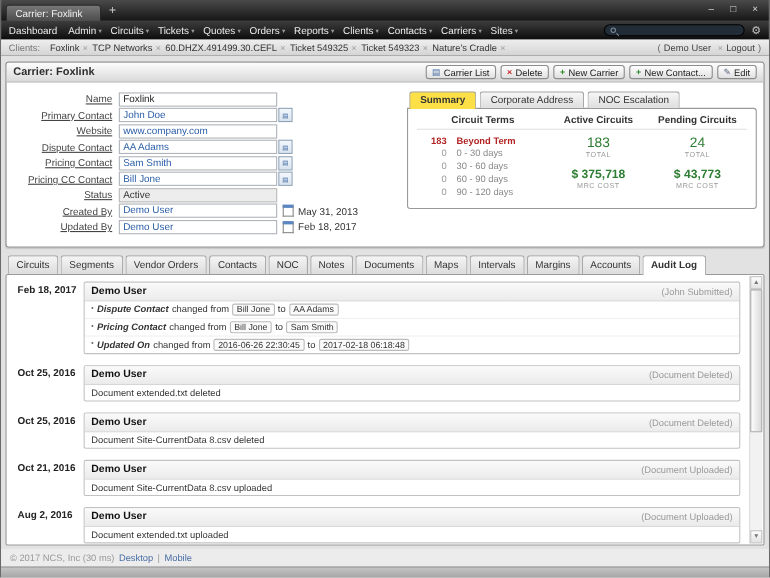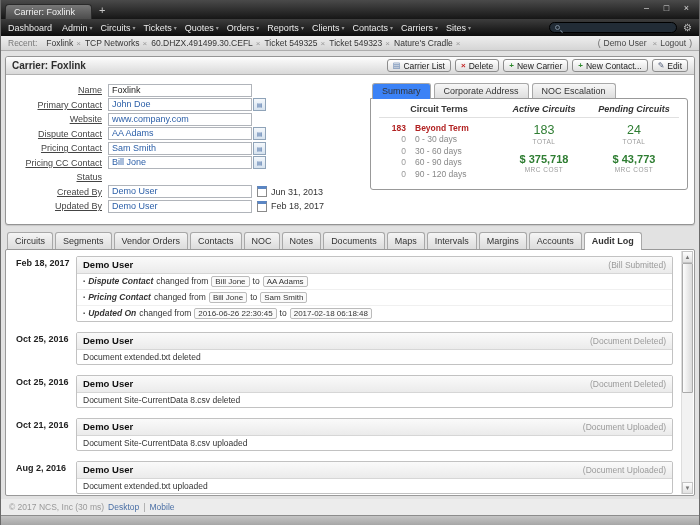--- a/index.html
+++ b/index.html
@@ -56,26 +56,26 @@
   .f-input.link{color:#2b5fa8;}
   .f-input.status{background:#ededed;border-color:#bcbcbc;color:#333;}
   .card-btn{width:13px;height:13px;border:1px solid #8fa3b8;background:linear-gradient(#f4f8fc,#d7e3ef);margin-left:1px;display:flex;align-items:center;justify-content:center;font-size:6px;color:#4a6fa5;flex-shrink:0;}
   .cal-icon{width:10px;height:11px;margin-left:5px;background:#fff;border:1px solid #8a8a8a;border-top:3px solid #5b86c4;flex-shrink:0;}
   .f-date{font-size:9px;color:#333;margin-left:4px;white-space:nowrap;}
 
   
   .summary-col{flex:1;margin-left:12px;min-width:0;}
   .sum-tabs{display:flex;gap:3px;padding-left:2px;align-items:flex-end;position:relative;z-index:2;}
   .sum-tab{font-size:9px;padding:2px 9px 2px;border:1px solid #a8a8a8;border-bottom:none;border-radius:3px 3px 0 0;background:linear-gradient(#f7f7f7,#dedede);color:#333;white-space:nowrap;}
-  .sum-tab.active{background:#3b82f6;font-weight:normal;padding-bottom:3px;margin-bottom:-1px;position:relative;z-index:3;}
+  .sum-tab.active{background:#fde047;font-weight:bold;padding-bottom:3px;margin-bottom:-1px;position:relative;z-index:3;}
   .sum-box{border:1px solid #999;background:#fff;border-radius:0 3px 3px 3px;padding:5px 8px 6px;position:relative;z-index:1;height:92px;}
   .sum-head{display:flex;border-bottom:1px solid #e0e0e0;padding-bottom:3px;margin-bottom:4px;}
   .sum-head div{font-size:9px;font-weight:bold;color:#333;text-align:center;}
   .sh-terms{width:40%;}
-  .sh-stat{width:30%;font-style:italic;}
+  .sh-stat{width:30%;}
   .sum-content{display:flex;}
   .terms-col{width:40%;}
   .term-row{display:flex;font-size:8.5px;height:11.5px;align-items:center;}
   .term-count{width:36px;text-align:right;padding-right:9px;color:#999;}
   .term-label{color:#888;white-space:nowrap;}
   .term-row.alert .term-count,.term-row.alert .term-label{color:#b22222;font-weight:bold;}
   .stat-col{width:30%;text-align:center;padding-top:1px;}
   .stat-num{font-size:12.5px;color:#2e7d32;}
   .stat-label{font-size:6.5px;color:#9a9a9a;letter-spacing:.5px;margin-top:1px;}
   .stat-cost{font-size:11px;font-weight:bold;color:#2e7d32;margin-top:8px;}
@@ -174,21 +174,21 @@
       </span>
     <span class="nav-spacer"></span>
     <span class="search-box">
       <span class="search-icon"></span>
       <input value="" style="">
     </span>
     <span class="nav-gear">⚙</span>
   </div>
 
   <div class="recentbar">
-    <span class="recent-label">Recent:</span>
+    <span class="recent-label">Clients:</span>
     <span class="recent-item">Foxlink</span>
       <span class="recent-x">×</span>
     <span class="recent-item">TCP Networks</span>
       <span class="recent-x">×</span>
     <span class="recent-item">60.DHZX.491499.30.CEFL</span>
       <span class="recent-x">×</span>
     <span class="recent-item">Ticket 549325</span>
       <span class="recent-x">×</span>
     <span class="recent-item">Ticket 549323</span>
       <span class="recent-x">×</span>
@@ -258,26 +258,27 @@
             <div class="f-input link">Sam Smith</div>
             <span class="card-btn">▤</span>
           </div>
           <div class="form-row">
             <div class="f-label">Pricing CC Contact</div>
             <div class="f-input link">Bill Jone</div>
             <span class="card-btn">▤</span>
           </div>
           <div class="form-row">
             <div class="f-label">Status</div>
+            <div class="f-input status">Active</div>
           </div>
           <div class="form-row">
             <div class="f-label">Created By</div>
             <div class="f-input link">Demo User</div>
             <span class="cal-icon"></span>
-            <span class="f-date">Jun 31, 2013</span>
+            <span class="f-date">May 31, 2013</span>
           </div>
           <div class="form-row">
             <div class="f-label">Updated By</div>
             <div class="f-input link">Demo User</div>
             <span class="cal-icon"></span>
             <span class="f-date">Feb 18, 2017</span>
           </div>
         </div>
 
         <div class="summary-col">
@@ -349,21 +350,21 @@
     </div>
 
     <div class="audit-panel">
       <div class="audit-scroll-area">
 
         <div class="audit-entry">
           <div class="a-date">Feb 18, 2017</div>
           <div class="a-card">
             <div class="a-head">
               <span class="a-user">Demo User</span>
-              <span class="a-action">(Bill Submitted)</span>
+              <span class="a-action">(John Submitted)</span>
             </div>
             <div class="a-row">
               <span class="a-bullet">▪</span>
               <span class="a-field">Dispute Contact</span>
               <span>changed from</span>
               <span class="chip">Bill Jone</span>
               <span>to</span>
               <span class="chip">AA Adams</span>
             </div>
             <div class="a-row">

